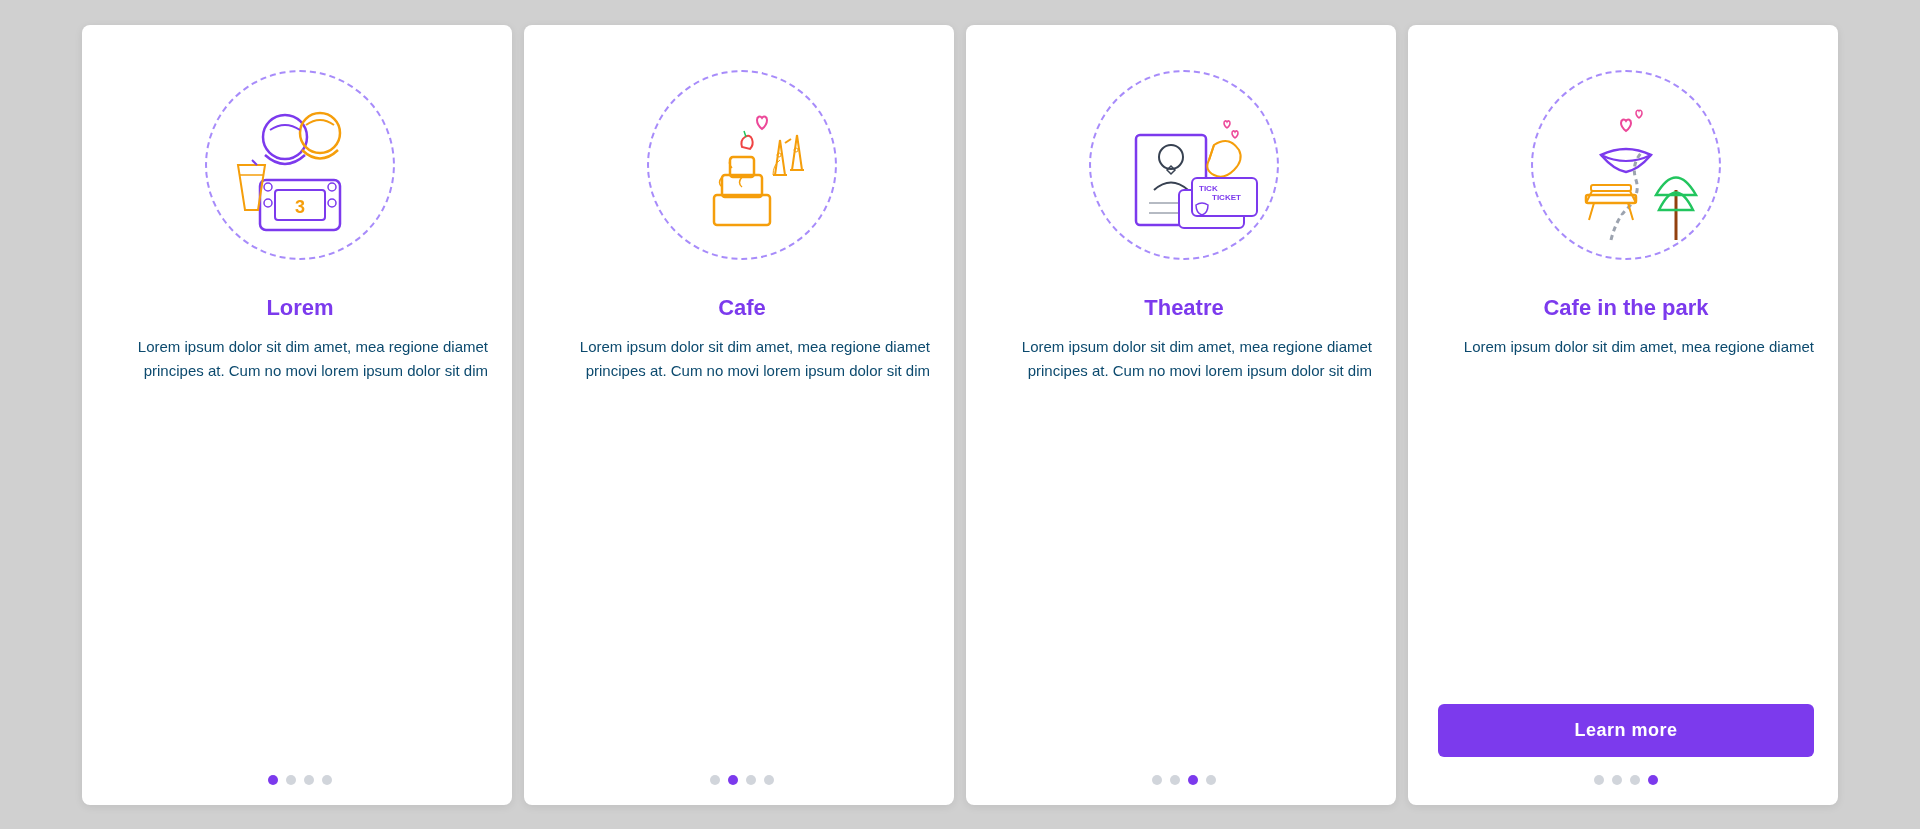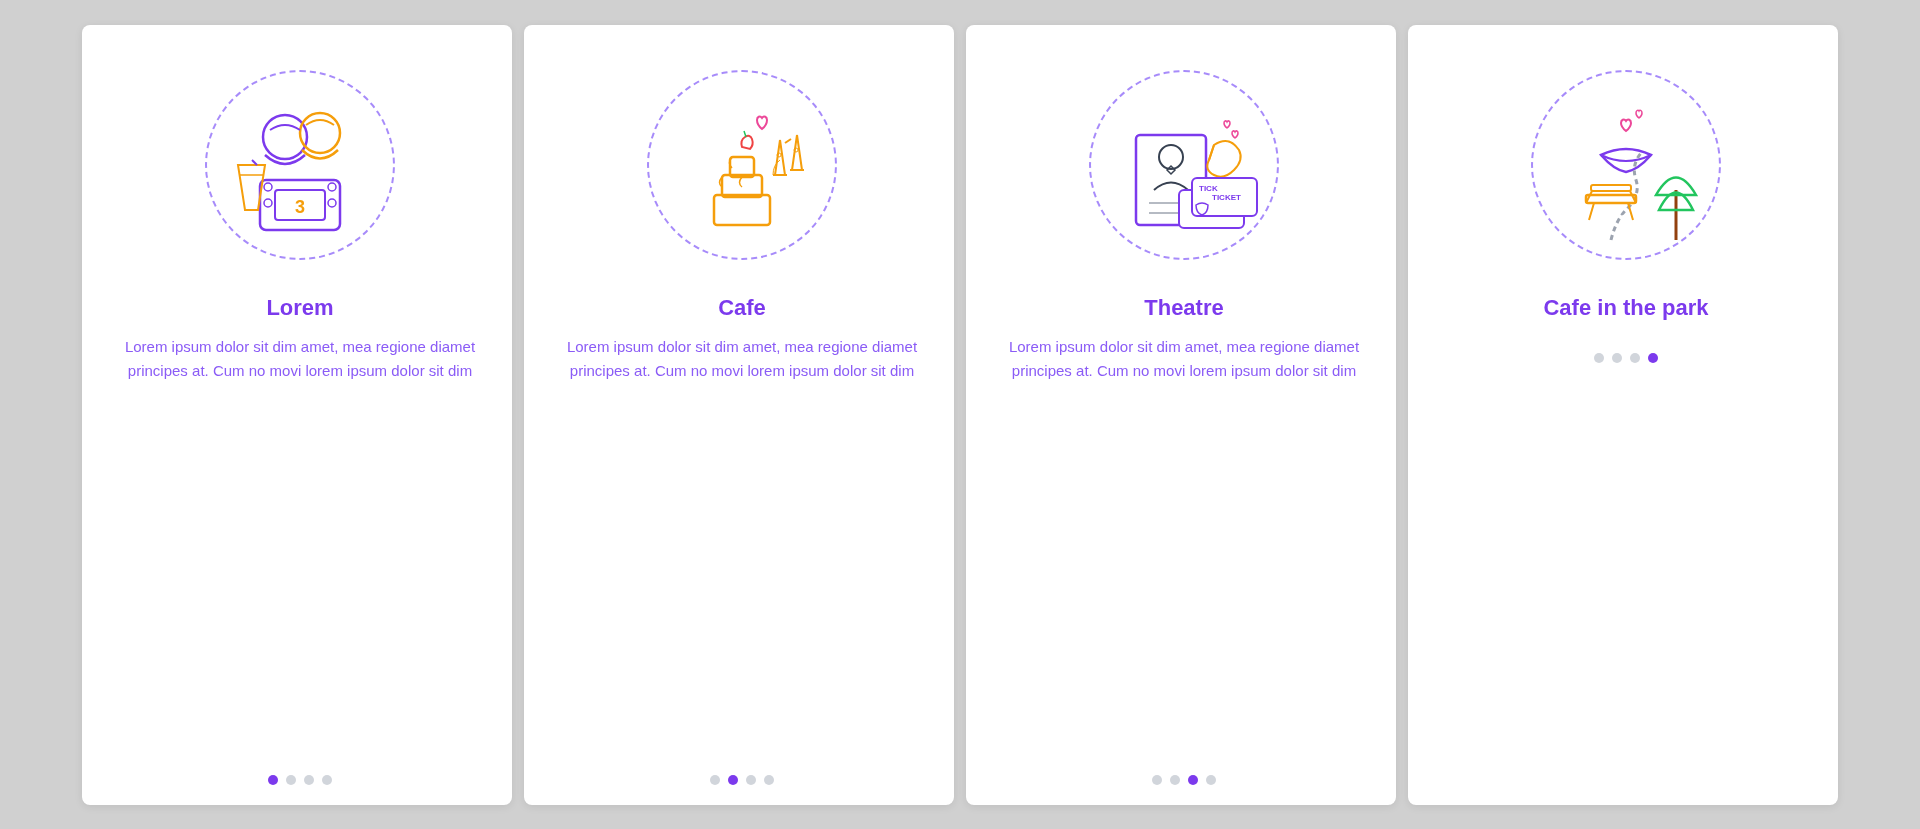--- a/index.html
+++ b/index.html
@@ -65,23 +65,23 @@
     .card-title {
       font-size: 22px;
       font-weight: 700;
       color: #7c3aed;
       margin-bottom: 14px;
       text-align: center;
     }
 
     .card-body {
       font-size: 15px;
-      color: #8b5cf6;
+      color: #0c4a6e;
       line-height: 1.6;
-      text-align: center;
+      text-align: right;
       flex: 1;
       width: 100%;
     }
 
     .dots-container {
       display: flex;
       gap: 8px;
       margin-top: 18px;
       align-items: center;
       justify-content: center;
@@ -271,20 +271,22 @@
 
         <line x1="150" y1="175" x2="150" y2="125" stroke="#92400e" stroke-width="3"></line>
         <path d="M130 130 Q150 95 170 130 Z" fill="none" stroke="#22c55e" stroke-width="2.5"></path>
         <path d="M133 145 Q150 110 167 145 Z" fill="none" stroke="#22c55e" stroke-width="2.5"></path>
 
         <path d="M95 58 C95 55 98 53 100 56 C102 53 105 55 105 58 C105 62 100 66 100 66 C100 66 95 62 95 58Z" fill="none" stroke="#ec4899" stroke-width="2"></path>
         <path d="M110 48 C110 46 112 44 113 46 C114 44 116 46 116 48 C116 51 113 53 113 53 C113 53 110 51 110 48Z" fill="none" stroke="#ec4899" stroke-width="1.5"></path>
       </svg>
     </div>
     <div class="card-title">Cafe in the park</div>
+    <div class="card-body">Lorem ipsum dolor sit dim amet, mea regione diamet</div>
+    <button class="learn-more-btn">Learn more</button>
     <div class="dots-container">
       <div class="dot"></div>
       <div class="dot"></div>
       <div class="dot"></div>
       <div class="dot active"></div>
     </div>
   </div>
 
 </div>
 

